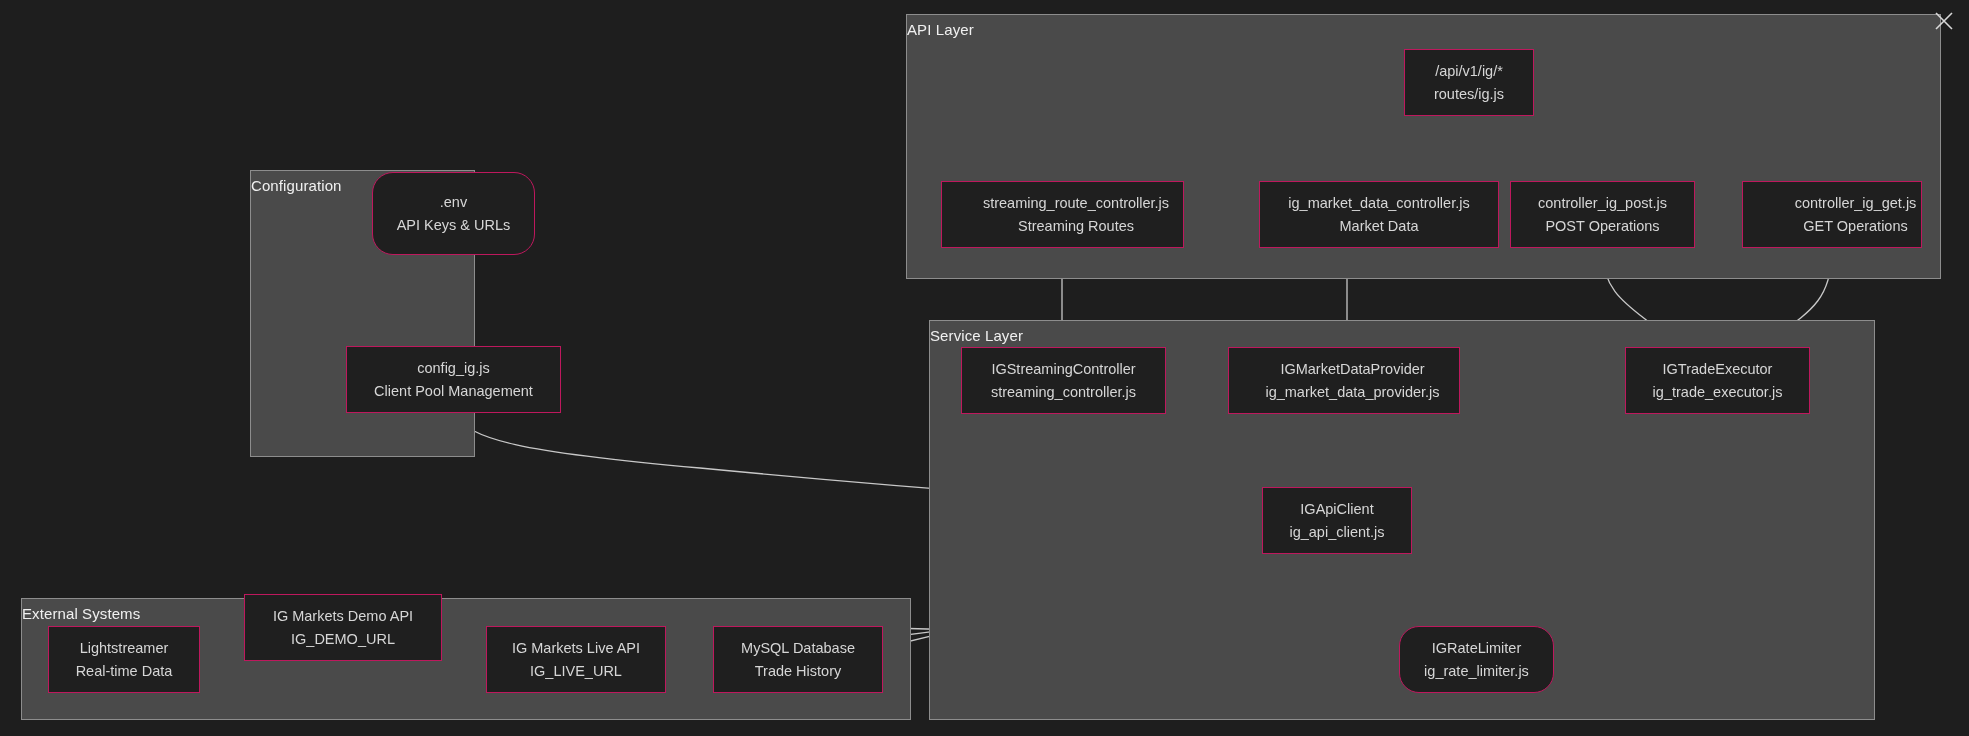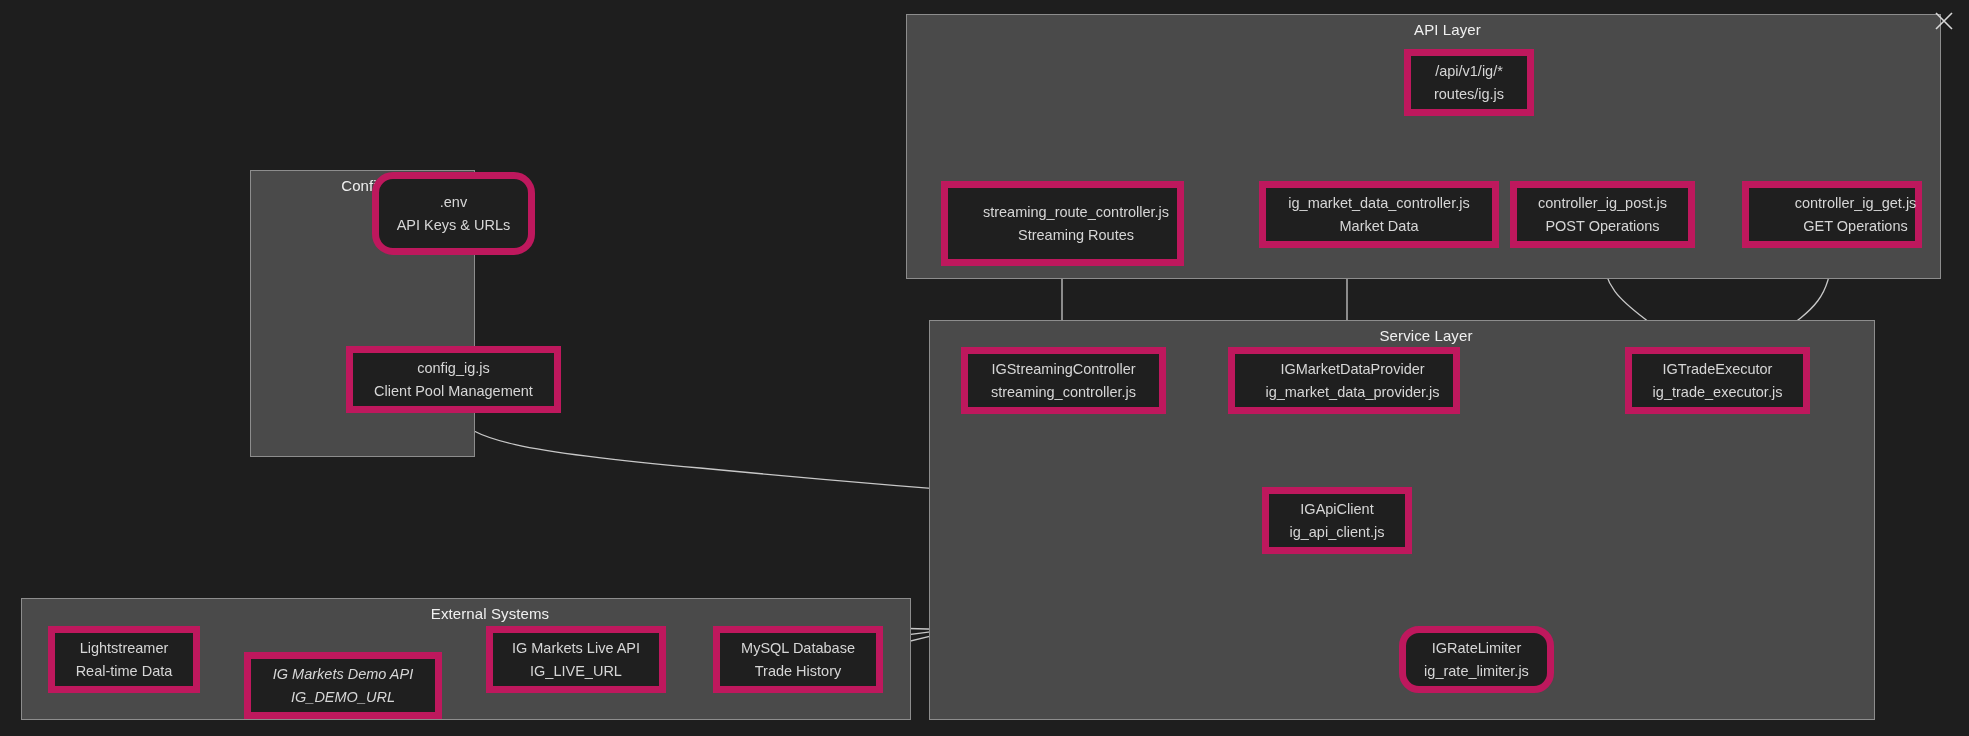--- a/index.html
+++ b/index.html
@@ -14,32 +14,30 @@
   #edge-layer { position: absolute; left: 0; top: 0; width: 1969px; height: 736px; pointer-events: none; }
 
   .panel {
     position: absolute;
     background: #4a4a4a;
     border: 1px solid #8d8d8d;
   }
   .panel-title {
     position: absolute;
     top: 6px; left: 0; width: 100%;
-    text-align: center;
     color: #f0f0f0;
     font-size: 15px;
     letter-spacing: .1px;
     white-space: nowrap;
-    padding-left: 48px;
   }
 
   .node {
     position: absolute;
     background: #1f1f1f;
-    border: 7px solid #be185d;
+    border: 1px solid #be185d;
     display: flex;
     flex-direction: column;
     align-items: center;
     justify-content: center;
     color: #d6d6d6;
     font-size: 14.5px;
     line-height: 1.58;
     text-align: left;
     white-space: nowrap;
   }
@@ -102,21 +100,21 @@
       </div>
       <div class="panel" style="left: 21px; top: 598px; width: 890px; height: 122px;">
         <div class="panel-title">External Systems</div>
       </div>
     </div>
   <div id="nodes-group">
       <div class="node" style="left: 1404px; top: 49px; width: 130px; height: 67px;">
         <div class="l1">/api/v1/ig/*</div>
         <div class="l2">routes/ig.js</div>
       </div>
-      <div class="node" style="left: 941px; top: 181px; width: 243px; height: 85px; padding-left: 27px;">
+      <div class="node" style="left: 941px; top: 181px; width: 243px; height: 67px; padding-left: 27px;">
         <div class="l1">streaming_route_controller.js</div>
         <div class="l2">Streaming Routes</div>
       </div>
       <div class="node" style="left: 1227px; top: 181px; width: 240px; height: 67px; margin-left: 32px;">
         <div class="l1">ig_market_data_controller.js</div>
         <div class="l2">Market Data</div>
       </div>
       <div class="node" style="left: 1510px; top: 181px; width: 185px; height: 67px;">
         <div class="l1">controller_ig_post.js</div>
         <div class="l2">POST Operations</div>
@@ -150,21 +148,21 @@
         <div class="l2">ig_api_client.js</div>
       </div>
       <div class="node" style="left: 1399px; top: 626px; width: 155px; height: 67px; border-radius: 20px;">
         <div class="l1">IGRateLimiter</div>
         <div class="l2">ig_rate_limiter.js</div>
       </div>
       <div class="node" style="left: 48px; top: 626px; width: 152px; height: 67px;">
         <div class="l1">Lightstreamer</div>
         <div class="l2">Real-time Data</div>
       </div>
-      <div class="node" style="left: 244px; top: 652px; width: 198px; height: 67px; font-style: italic;">
+      <div class="node" style="left: 244px; top: 594px; width: 198px; height: 67px;">
         <div class="l1">IG Markets Demo API</div>
         <div class="l2">IG_DEMO_URL</div>
       </div>
       <div class="node" style="left: 486px; top: 626px; width: 180px; height: 67px;">
         <div class="l1">IG Markets Live API</div>
         <div class="l2">IG_LIVE_URL</div>
       </div>
       <div class="node" style="left: 713px; top: 626px; width: 170px; height: 67px;">
         <div class="l1">MySQL Database</div>
         <div class="l2">Trade History</div>

